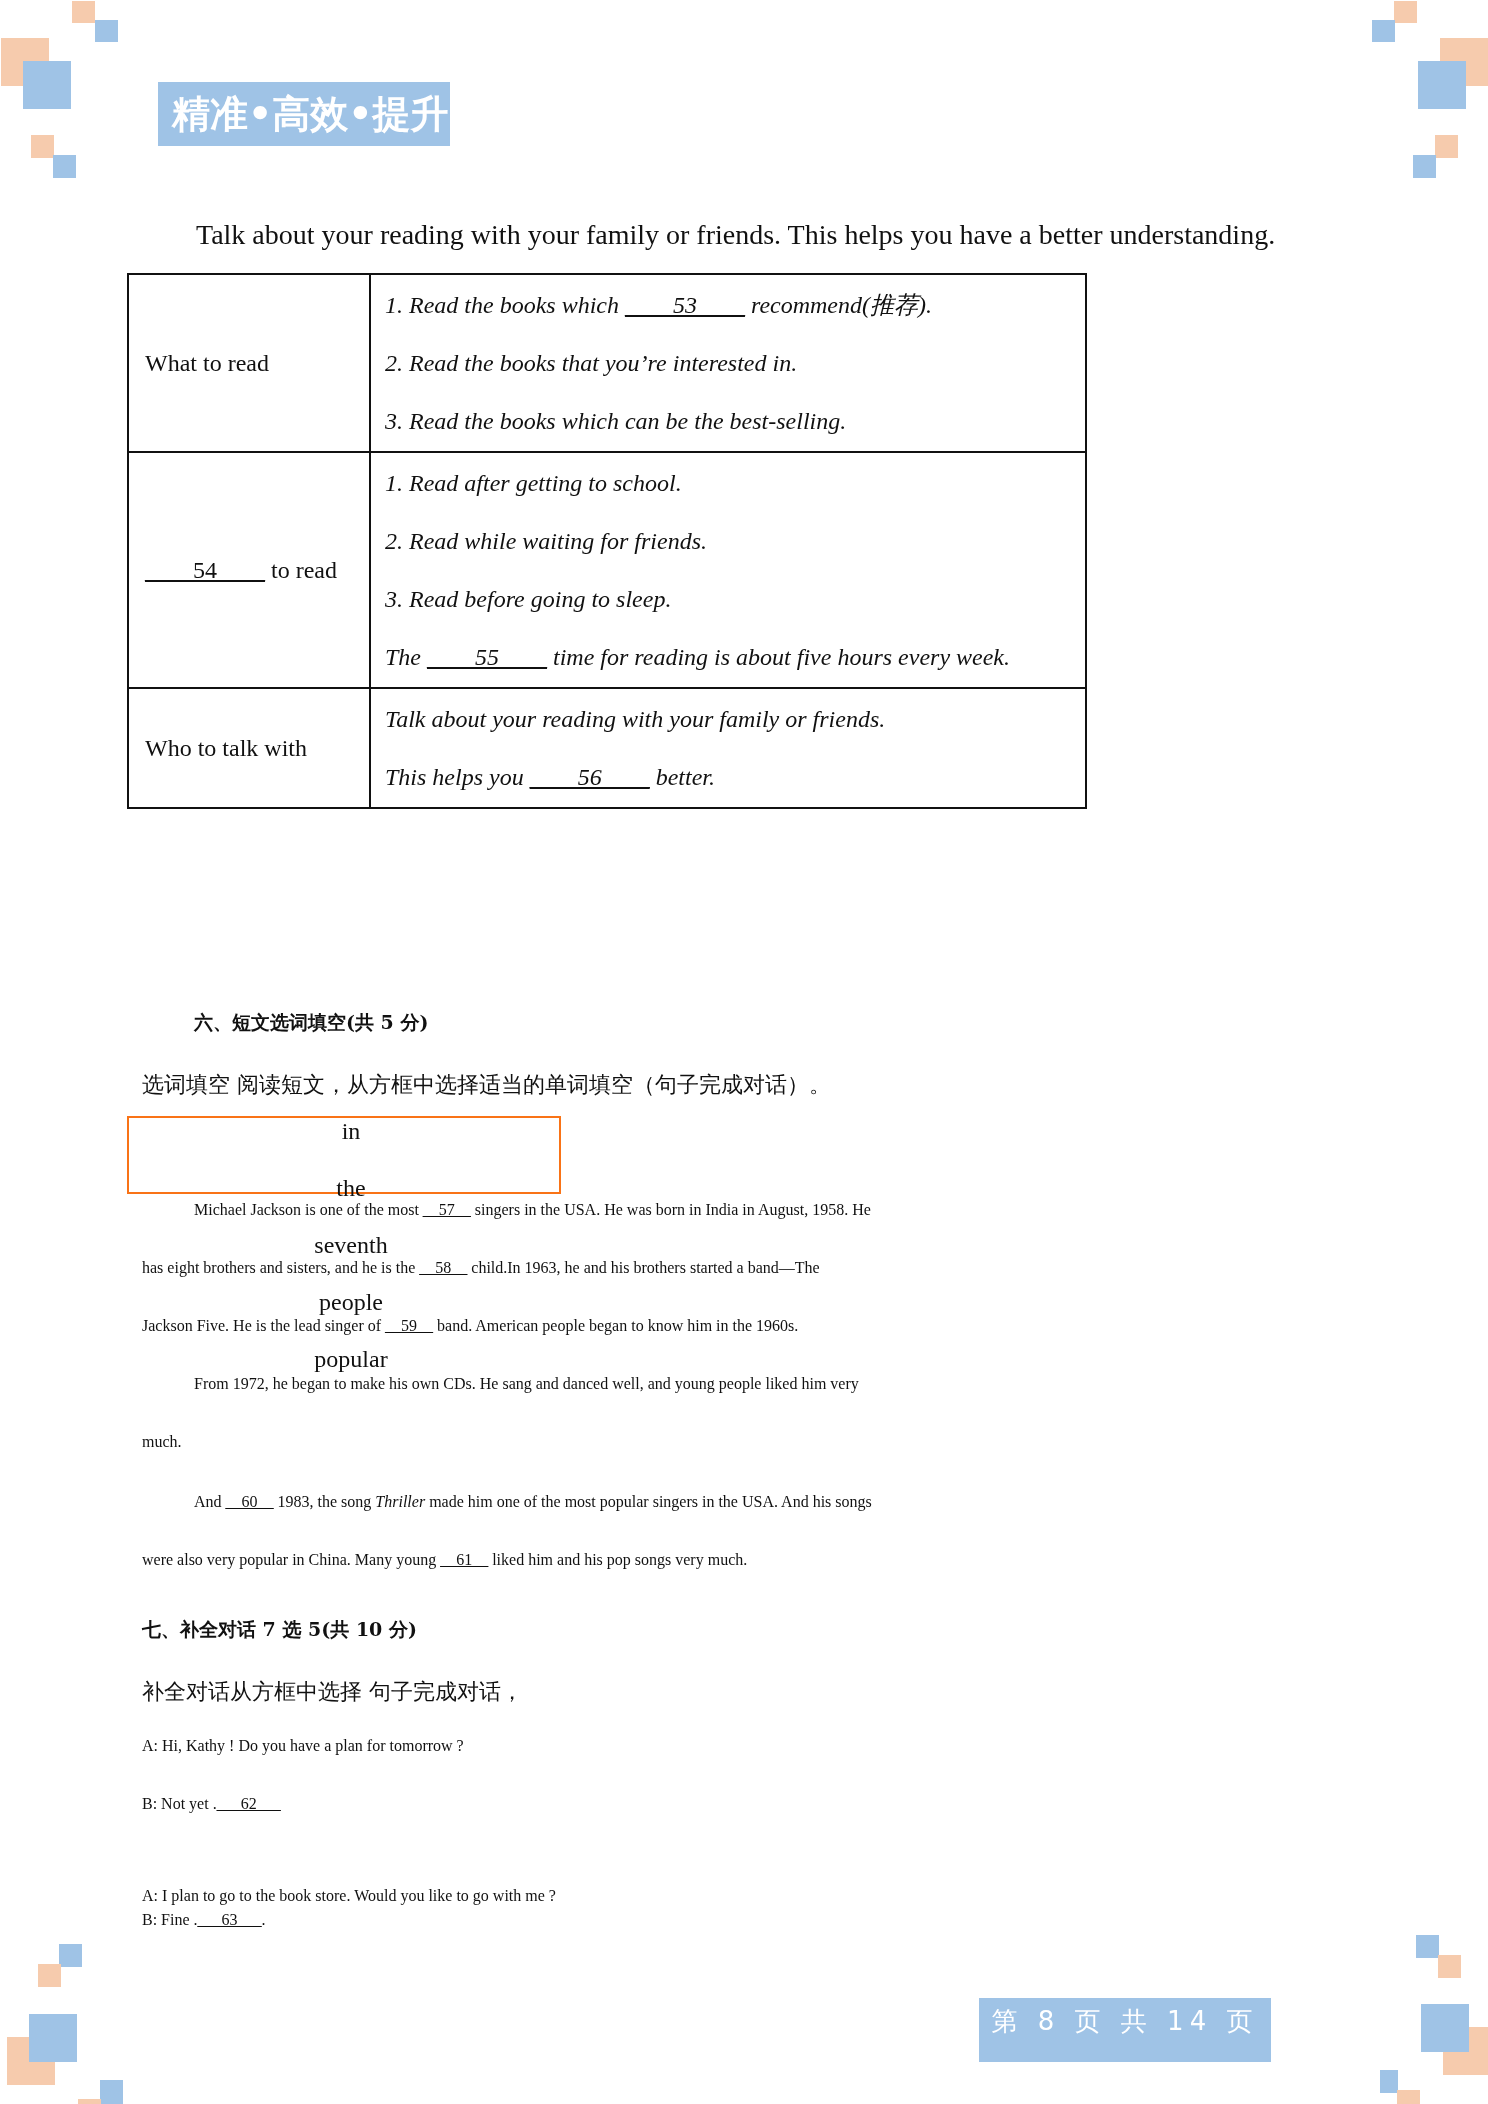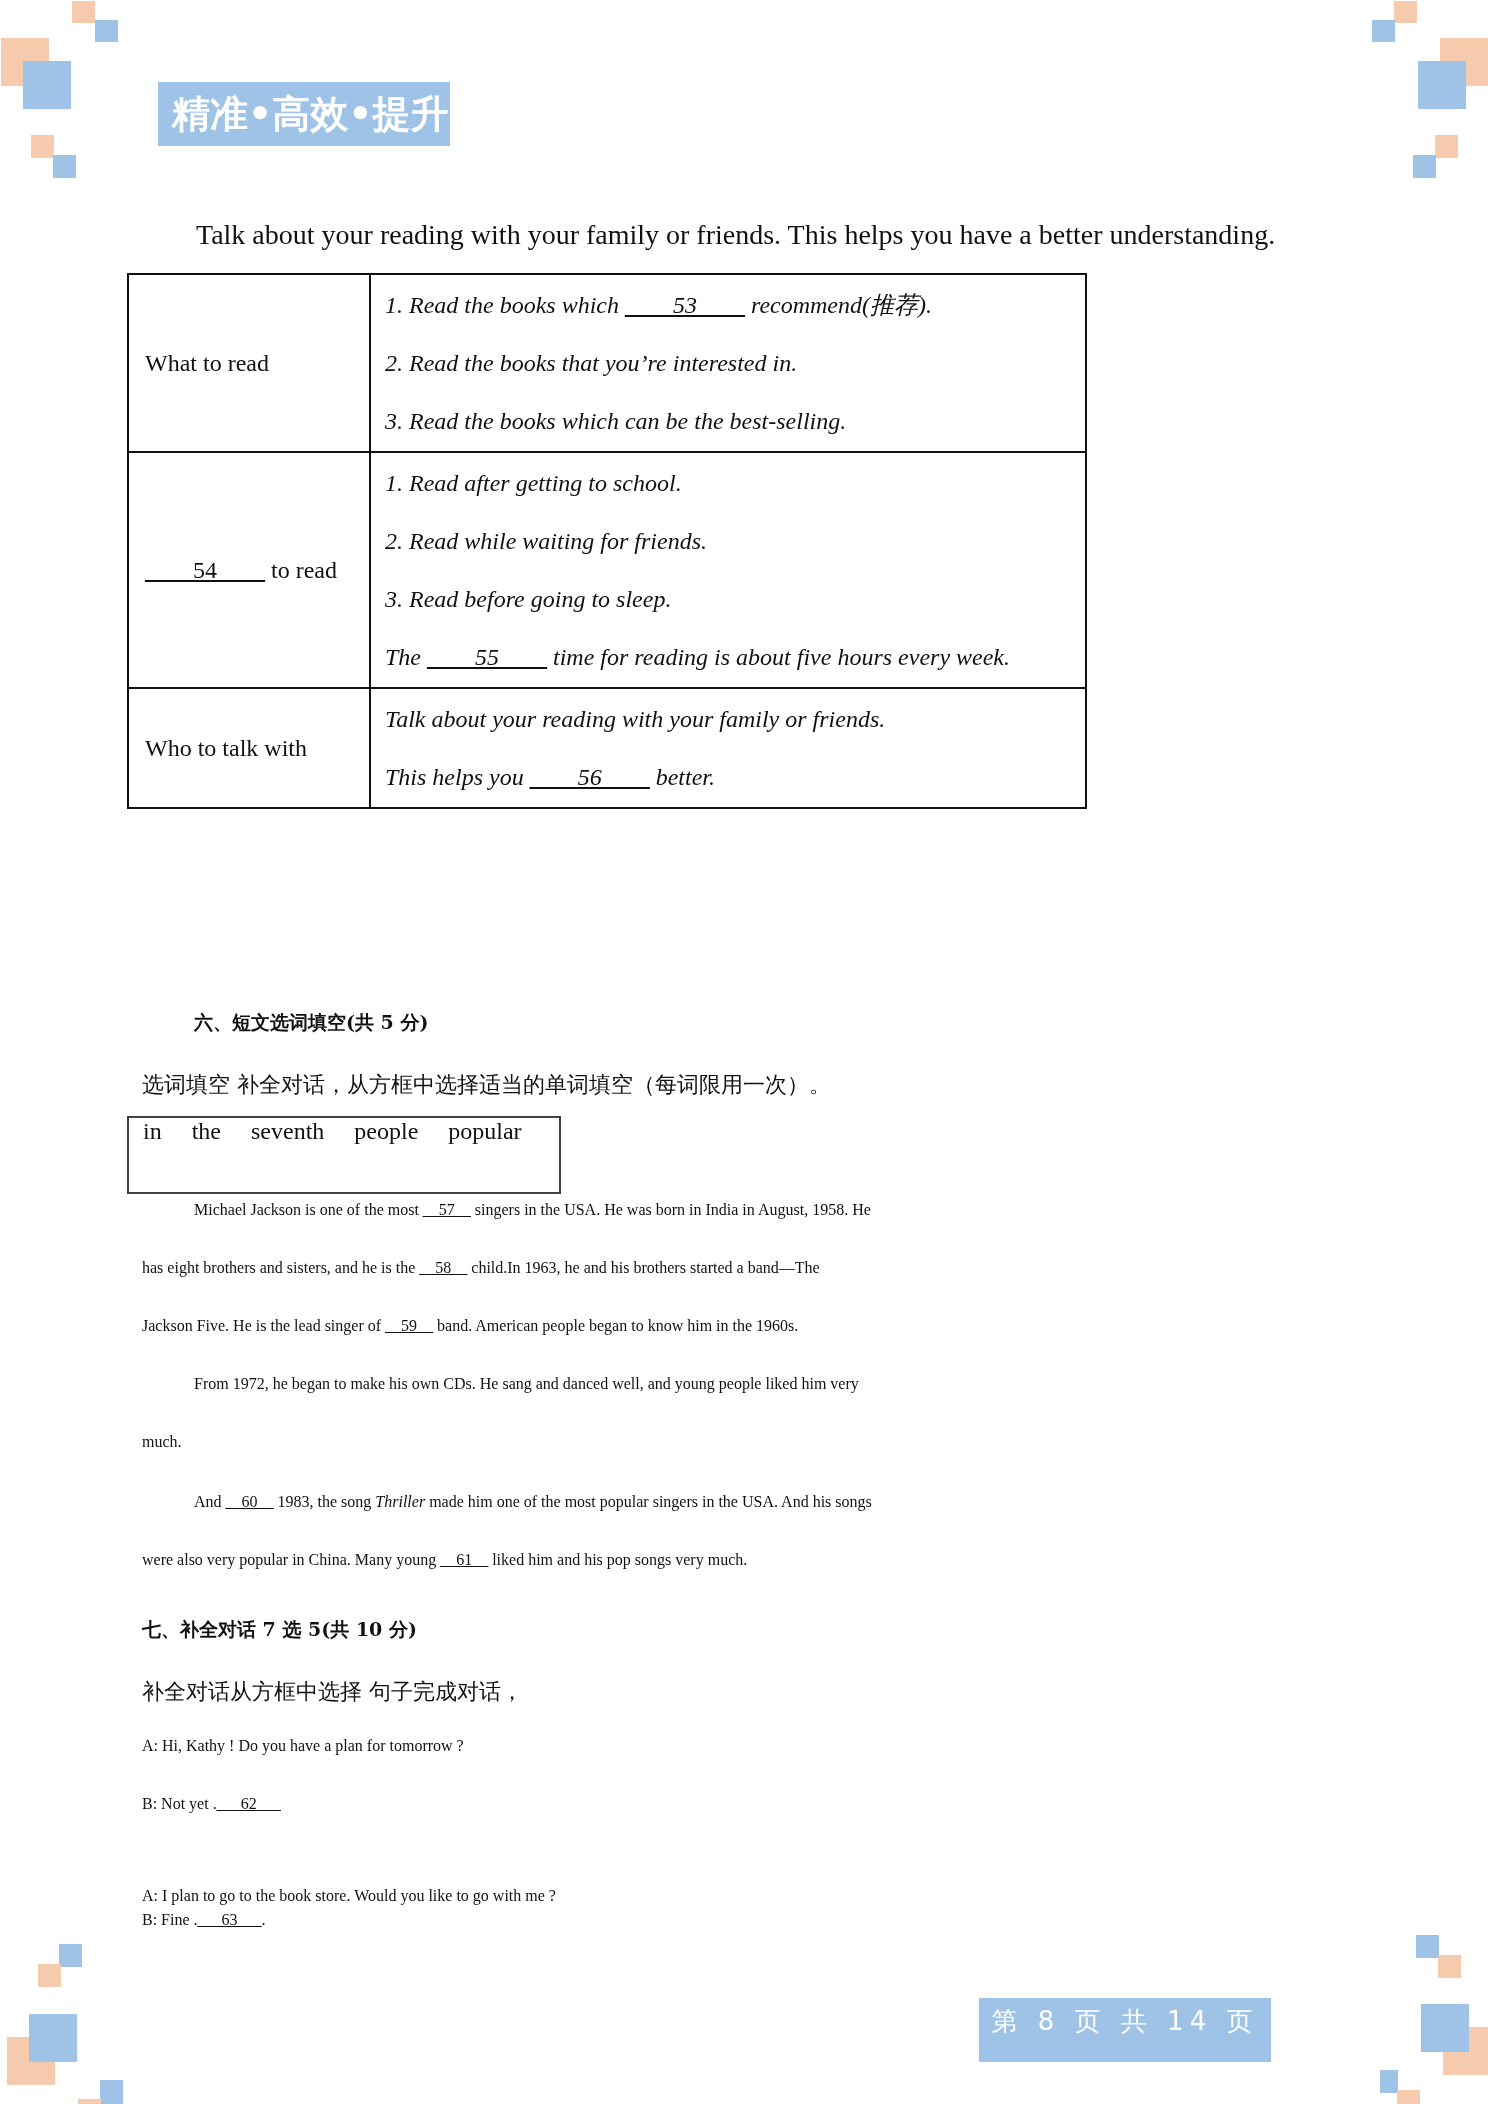--- a/index.html
+++ b/index.html
@@ -14,22 +14,22 @@
   .intro { position:absolute; left:196px; top:219px; font-size:28px; }
   table.habits { position:absolute; left:127px; top:273px; width:960px; border-collapse:collapse; font-size:24px; }
   table.habits td { border:2px solid #111; vertical-align:middle; }
   td.head { height:78px; text-align:center; }
   td.lab { width:223px; padding-left:16px; }
   td.cont { padding-left:14px;font-style:italic; }
   .line { height:58px; line-height:58px; }
   .blank { text-decoration:underline; white-space:pre; }
   .sec-title { position:absolute; font-weight:bold; font-size:19px; font-family:"DejaVu Serif", serif; }
   .txt { position:absolute; font-size:16px; white-space:nowrap; }
-  .wordbox { position:absolute; left:127px; top:1116px; width:434px; height:78px; border:2px solid #404040;
-             box-sizing:border-box; font-size:24px; display:flex; padding-left:14px; gap:30px; }
+  .wordbox { position:absolute; left:127px; top:1116px; width:434px; height:78px; border:2px solid #f97316;
+             box-sizing:border-box; font-size:24px; display:flex; align-items:center; padding-left:14px; gap:30px;flex-direction:column; }
   .cn { font-family:"DejaVu Sans", sans-serif; font-size:22px; }
   .footer { position:absolute; left:979px; top:1998px; width:292px; height:64px; background:#9fc3e6; color:#fff;
             font-family:"DejaVu Sans", sans-serif; font-size:26px; text-align:center; padding-top:6px; box-sizing:border-box; letter-spacing:6px; }
 </style>
 </head>
 <body>
 
 <div class="sq or" style="left:72px;top:1px;width:23px;height:22px"></div>
 <div class="sq bl" style="left:95px;top:20px;width:23px;height:22px"></div>
 <div class="sq or" style="left:1px;top:38px;width:48px;height:48px"></div>
@@ -85,21 +85,21 @@
     <td class="lab">Who to talk with</td>
     <td class="cont">
       <div class="line">Talk about your reading with your family or friends.</div>
       <div class="line"><span>This helps you </span><span class="blank">____56____</span><span> better.</span></div>
     </td>
   </tr>
 </tbody>
   </table>
 
 <div class="sec-title" style="left:194px;top:1010px">六、短文选词填空(共 5 分)</div>
-<div class="txt cn" style="left:142px;top:1070px">选词填空  补全对话，从方框中选择适当的单词填空（每词限用一次）。</div>
+<div class="txt cn" style="left:142px;top:1070px">选词填空  阅读短文，从方框中选择适当的单词填空（句子完成对话）。</div>
 <div class="wordbox">
   <span>in</span>
   <span>the</span>
   <span>seventh</span>
   <span>people</span>
   <span>popular</span>
 </div>
 
 <div class="txt" style="left:194px;top:1201px"><span>Michael Jackson is one of the most </span><span class="blank">__57__</span><span> singers in the USA.  He was born in India in August, 1958. He</span></div>
 <div class="txt" style="left:142px;top:1259px"><span>has eight brothers and sisters, and he is the </span><span class="blank">__58__</span><span> child.In 1963, he and his brothers started a band—The</span></div>

